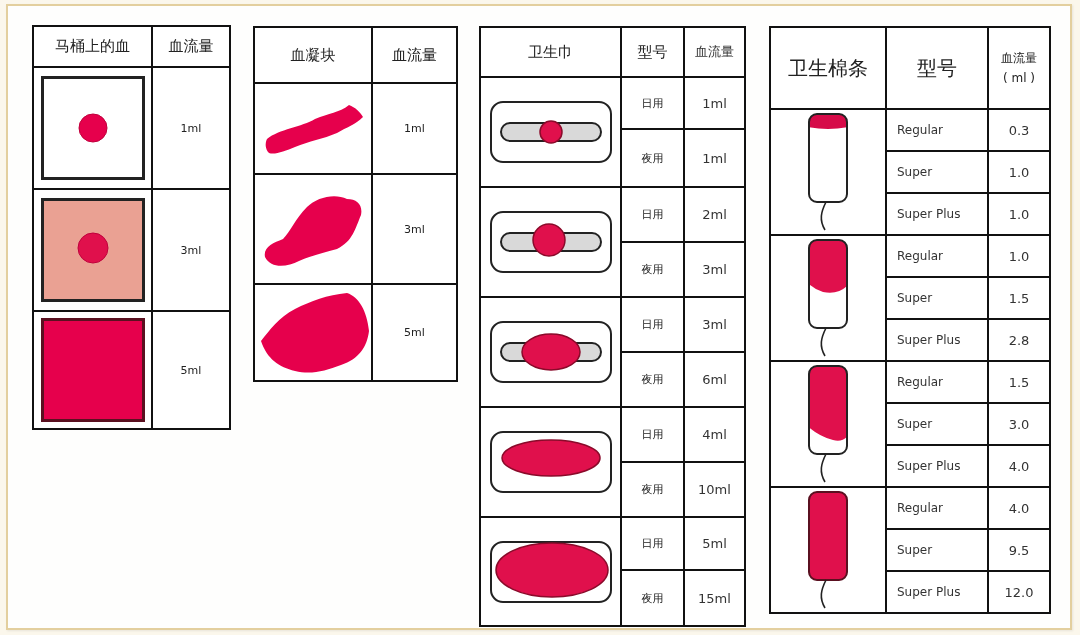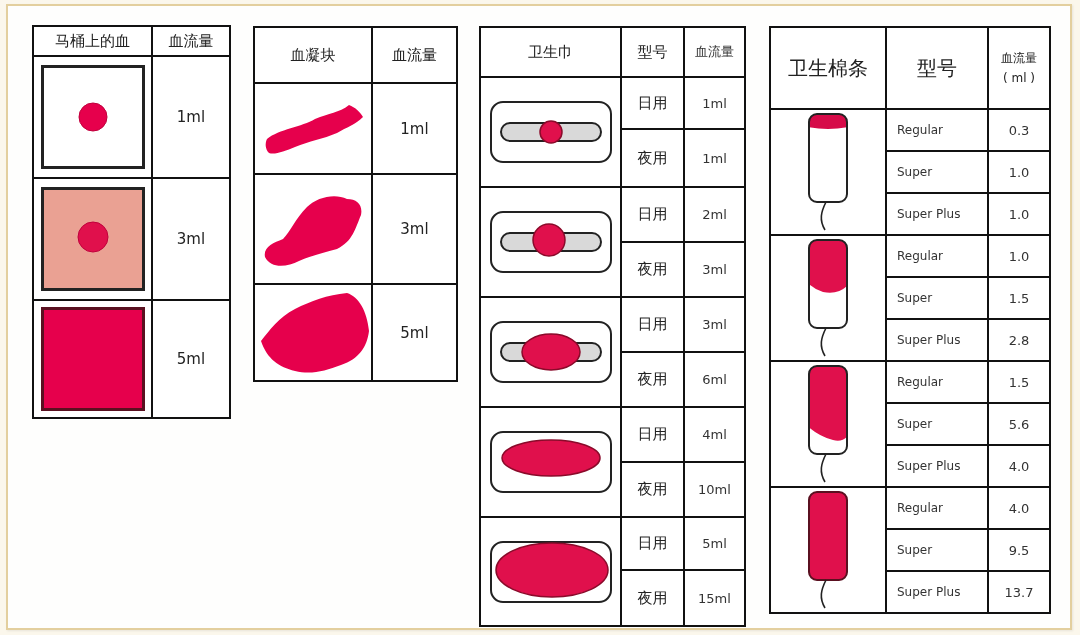--- a/index.html
+++ b/index.html
@@ -3,38 +3,38 @@
 <meta charset="utf-8">
 <style>
   * { box-sizing: border-box; margin: 0; padding: 0; }
   html, body { width: 1080px; height: 635px; background: #fbf7ec; overflow: hidden; }
   body { font-family: "DejaVu Sans", "Liberation Sans", sans-serif; color: #1a1a1a; position: relative; }
   .frame { position: absolute; left: 6px; top: 4px; width: 1066px; height: 626px;
     background: #fefefd; border: 2px solid #e3cf9e; box-shadow: 1px 1px 2px rgba(0,0,0,0.08); }
   table { position: absolute; border-collapse: collapse; background: #fff; table-layout: fixed; }
   td, th { border: 2px solid #111; text-align: center; vertical-align: middle; font-weight: normal; }
   th { font-size: 15px; color: #222; }
-  .val { font-size: 15px; color: #222; }
+  .val { font-size: 11px; color: #222; }
   .small { font-size: 13px; color: #333; }
   .tiny { font-size: 12px; color: #333; text-align: left; padding-left: 10px; }
   .hdr-small { font-size: 12px; line-height: 20px; }
   svg { display: block; margin: 0 auto; }
 </style>
 </head>
 <body>
 
 <div class="frame"></div>
 
 <table style="left:32px; top:25px; width:197px;">
   <colgroup>
       <col style="width:119px">
       <col style="width:78px">
     </colgroup>
   <tbody>
-      <tr style="height:30px">
+      <tr style="height:41px">
     <th>马桶上的血</th>
     <th>血流量</th>
   </tr>
   <tr style="height:122px">
     <td>
       <svg width="104" height="104" viewBox="0 0 104 104">
         <rect x="1.5" y="1.5" width="101" height="101" fill="#fff" stroke="#222" stroke-width="3"></rect>
         <circle cx="52" cy="52" r="14" fill="#e6004c" stroke="#c0003c" stroke-width="1"></circle>
       </svg>
     </td>
@@ -276,21 +276,21 @@
             </g>
         <rect x="6" y="2" width="38" height="88" rx="8" fill="none" stroke="#222" stroke-width="2"></rect>
         <path d="M23,90 C18,100 16,108 22,118" fill="none" stroke="#222" stroke-width="1.6"></path>
       </svg>
     </td>
     <td class="tiny">Regular</td>
     <td class="small">1.5</td>
   </tr>
   <tr style="height:42px">
     <td class="tiny">Super</td>
-    <td class="small">5.6</td>
+    <td class="small">3.0</td>
   </tr>
   <tr style="height:42px">
     <td class="tiny">Super Plus</td>
     <td class="small">4.0</td>
   </tr>
 
   <tr style="height:42px">
     <td rowspan="3">
       <svg width="50" height="120" viewBox="0 0 50 120">
         <rect x="6" y="2" width="38" height="88" rx="8" fill="#e0104c" stroke="#5a1020" stroke-width="2"></rect>
@@ -299,16 +299,16 @@
     </td>
     <td class="tiny">Regular</td>
     <td class="small">4.0</td>
   </tr>
   <tr style="height:42px">
     <td class="tiny">Super</td>
     <td class="small">9.5</td>
   </tr>
   <tr style="height:42px">
     <td class="tiny">Super Plus</td>
-    <td class="small">13.7</td>
+    <td class="small">12.0</td>
   </tr>
 </tbody>
   </table>
 
 </body></html>

